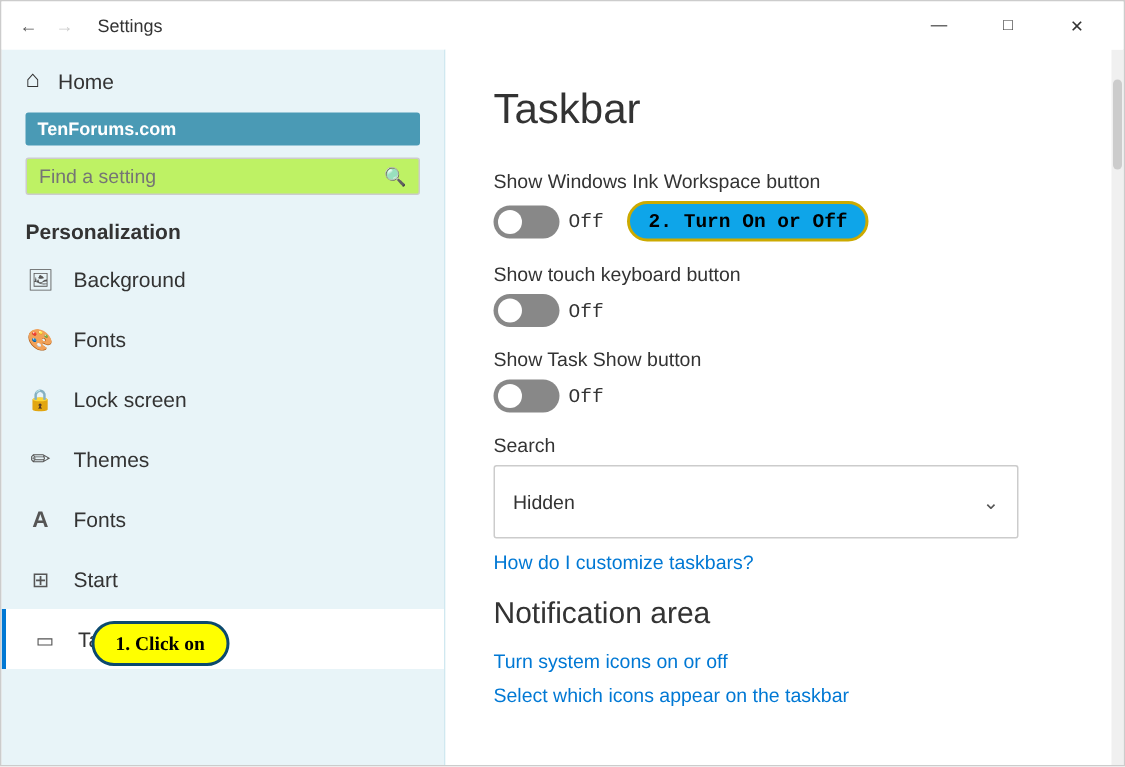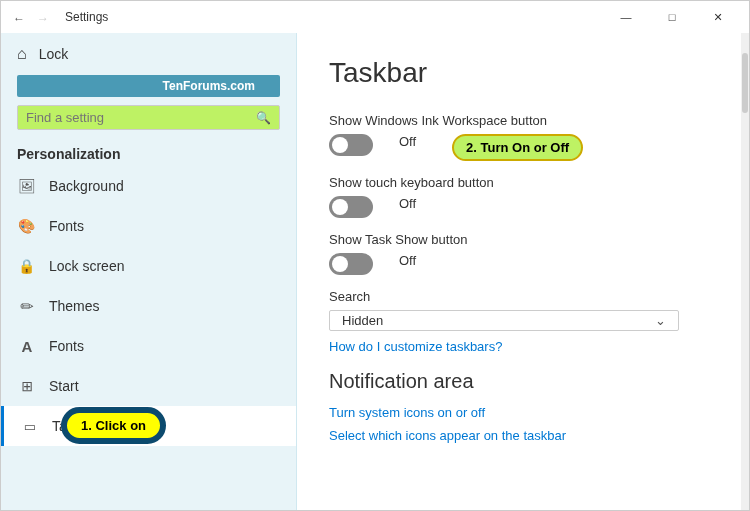--- a/index.html
+++ b/index.html
@@ -15,53 +15,53 @@
     .titlebar-title { font-size: 12px; color: #333; margin-left: 4px; }
     .titlebar-controls { margin-left: auto; display: flex; }
     .titlebar-btn { width: 46px; height: 32px; display: flex; align-items: center; justify-content: center; cursor: pointer; font-size: 11px; color: #333; }
 
     
     .main { display: flex; flex: 1; overflow: hidden; }
 
     
     .sidebar { width: 296px; background: #e8f4f8; flex-shrink: 0; display: flex; flex-direction: column; overflow: hidden; border-right: 1px solid #d0e8f0; }
     .sidebar-home { display: flex; align-items: center; gap: 12px; padding: 12px 16px; cursor: pointer; font-size: 14px; color: #333; }
-    .sidebar-watermark { background: #4a9ab5; color: #fff; font-size: 12px; font-weight: bold; padding: 4px 25px; margin: 0 16px 8px 16px; text-align: right; border-radius: 2px; }
+    .sidebar-watermark { background: #4a9ab5; color: #fff; font-size: 12px; font-weight: bold; padding: 4px 8px; margin: 0 16px 8px 16px; text-align: left; border-radius: 2px; }
     .search-bar { margin: 0 16px 8px 16px; display: flex; align-items: center; background: #bef264; border: 1px solid #ccc; padding: 4px 8px; border-radius: 2px; }
     .search-bar input { border: none; outline: none; flex: 1; font-size: 13px; color: #555; background: transparent; }
     .search-icon { color: #777; font-size: 12px; }
     .sidebar-section-title { padding: 8px 16px 4px 16px; font-size: 14px; font-weight: 600; color: #333; }
     .sidebar-item { display: flex; align-items: center; gap: 12px; padding: 10px 16px; cursor: pointer; color: #333; font-size: 14px; position: relative; }
     .sidebar-item .item-icon { width: 20px; height: 20px; display: flex; align-items: center; justify-content: center; color: #555; font-size: 14px; flex-shrink: 0; }
 
     
     .content { flex: 1; background: #fff; padding: 24px 32px; overflow-y: auto; position: relative; }
     .content-title { font-size: 28px; font-weight: 300; color: #333; margin-bottom: 24px; }
     .section-label { font-size: 13px; color: #333; margin-bottom: 6px; margin-top: 16px; }
-    .toggle-row { display: flex; align-items: flex-start; gap: 26px; margin-bottom: 4px; position: relative; }
+    .toggle-row { display: flex; align-items: center; gap: 6px; margin-bottom: 4px; position: relative; font-family: Liberation Mono, monospace; }
     .toggle { width: 44px; height: 22px; background: #888; border-radius: 11px; position: relative; cursor: pointer; flex-shrink: 0; }
     .toggle.off { background: #888; }
     .toggle-knob { width: 16px; height: 16px; background: #fff; border-radius: 50%; position: absolute; top: 3px; left: 3px; transition: left 0.2s; }
     .toggle.off .toggle-knob { left: 3px; }
     .toggle-text { font-size: 13px; color: #333; }
     .link-text { color: #0078d4; font-size: 13px; cursor: pointer; text-decoration: none; display: block; margin: 8px 0; }
     .notification-title { font-size: 20px; font-weight: 300; color: #333; margin-top: 16px; margin-bottom: 12px; }
 
     
-    .search-dropdown { border: 1px solid #ccc; border-radius: 2px; padding: 2px 12px; display: flex; align-items: flex-start; justify-content: space-between; cursor: pointer; background: #fff; font-size: 13px; color: #333; max-width: 350px; margin-top: 4px; }
+    .search-dropdown { border: 1px solid #ccc; border-radius: 2px; padding: 16px 12px; display: flex; align-items: flex-start; justify-content: space-between; cursor: pointer; background: #fff; font-size: 13px; color: #333; max-width: 350px; margin-top: 4px; }
 
     
     .scrollbar { width: 8px; background: #f0f0f0; position: absolute; right: 0; top: 0; bottom: 0; }
     .scrollbar-thumb { width: 6px; height: 60px; background: #ccc; margin: 2px auto; border-radius: 3px; margin-top: 20px; }
 
     
     .taskbar-active { background: #fff !important; }
 
-    .annotation-1 { position: absolute; bottom: 2px; left: 60px; background: #ffff00; color: #000; font-weight: bold; font-size: 13px; border-radius: 20px; padding: 5px 14px; border: 6px solid #0c4a6e; white-space: nowrap; z-index: 20; }
-    .annotation-2 { display: inline-flex; align-items: center; background: #bef264; color: #000; font-weight: bold; font-size: 13px; border-radius: 20px; padding: 4px 12px; border: 2px solid #ccaa00; white-space: nowrap; margin-left: 10px; vertical-align: middle; }
+    .annotation-1 { position: absolute; bottom: 2px; left: 60px; background: #ffff00; color: #000; font-weight: bold; font-size: 13px; border-radius: 20px; padding: 5px 14px; border: 2px solid #0c4a6e; white-space: nowrap; z-index: 20; font-family: Liberation Serif, serif; }
+    .annotation-2 { display: inline-flex; align-items: center; background: #0ea5e9; color: #000; font-weight: bold; font-size: 13px; border-radius: 20px; padding: 4px 12px; border: 2px solid #ccaa00; white-space: nowrap; margin-left: 10px; vertical-align: middle; }
   </style>
 </head>
 <body>
 
 <div class="window">
 
   <div class="titlebar">
     <div class="titlebar-left">
       <div class="titlebar-nav">
         <div class="titlebar-icon">←</div>
@@ -74,21 +74,21 @@
       <div class="titlebar-btn">□</div>
       <div class="titlebar-btn close">✕</div>
     </div>
   </div>
 
   <div class="main">
 
     <div class="sidebar">
       <div class="sidebar-home">
         <span style="font-size:16px;">⌂</span>
-        <span>Lock</span>
+        <span>Home</span>
       </div>
       <div class="sidebar-watermark">TenForums.com</div>
       <div class="search-bar">
         <input type="text" placeholder="Find a setting" style="">
         <span class="search-icon">🔍</span>
       </div>
       <div class="sidebar-section-title">Personalization</div>
 
       <div class="sidebar-item">
         <span class="item-icon">🖼</span>

